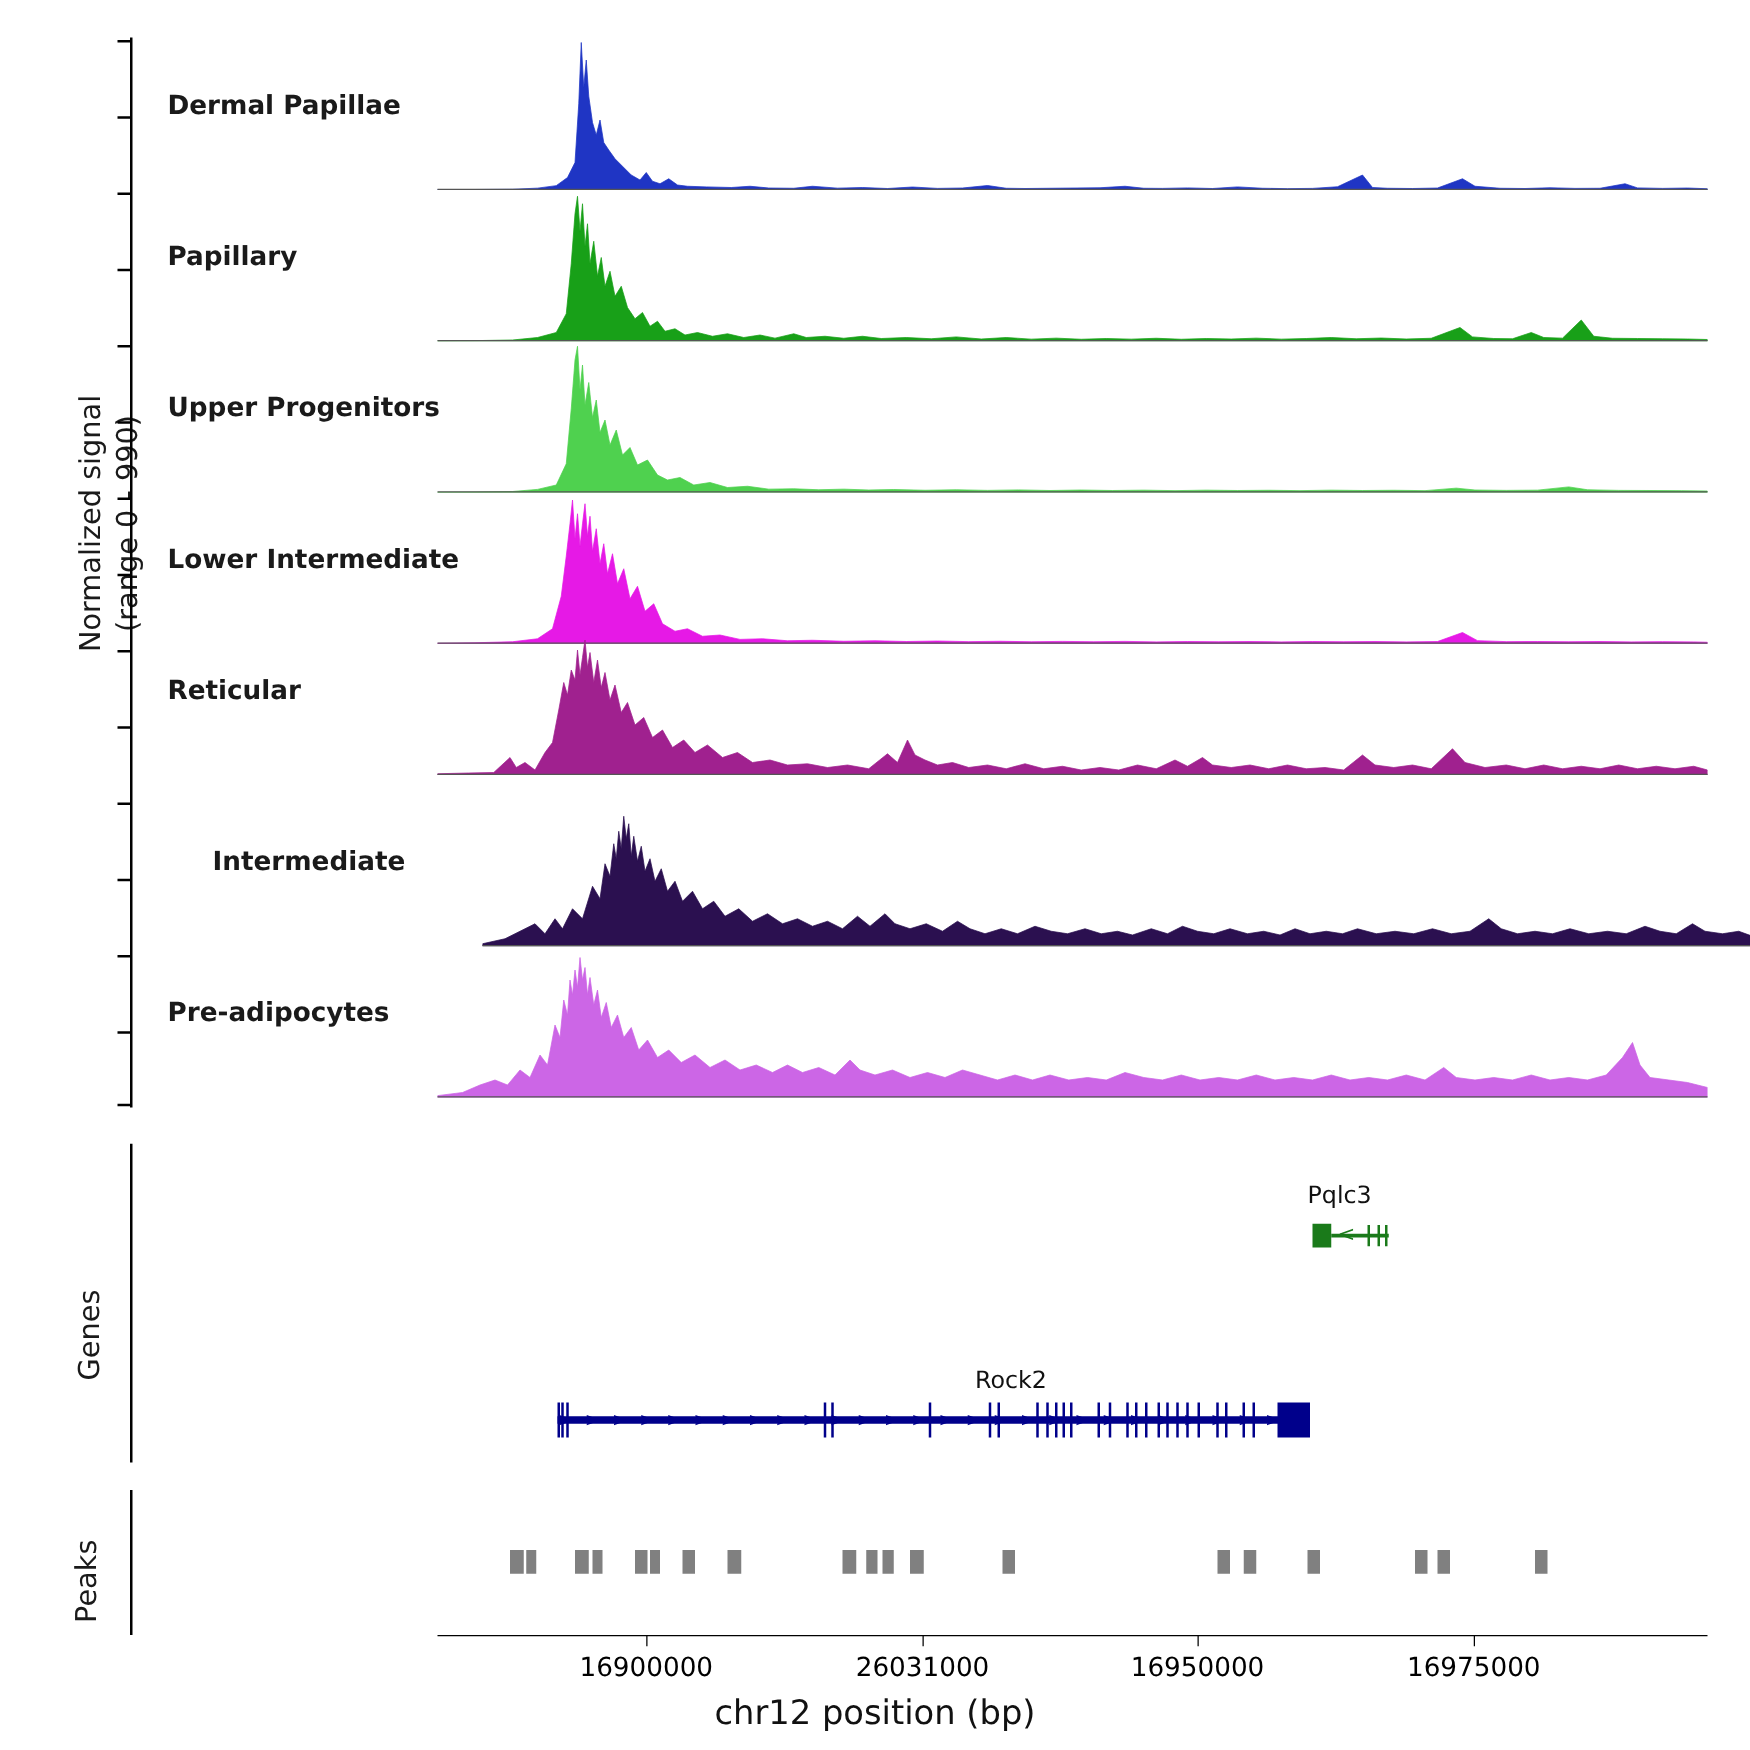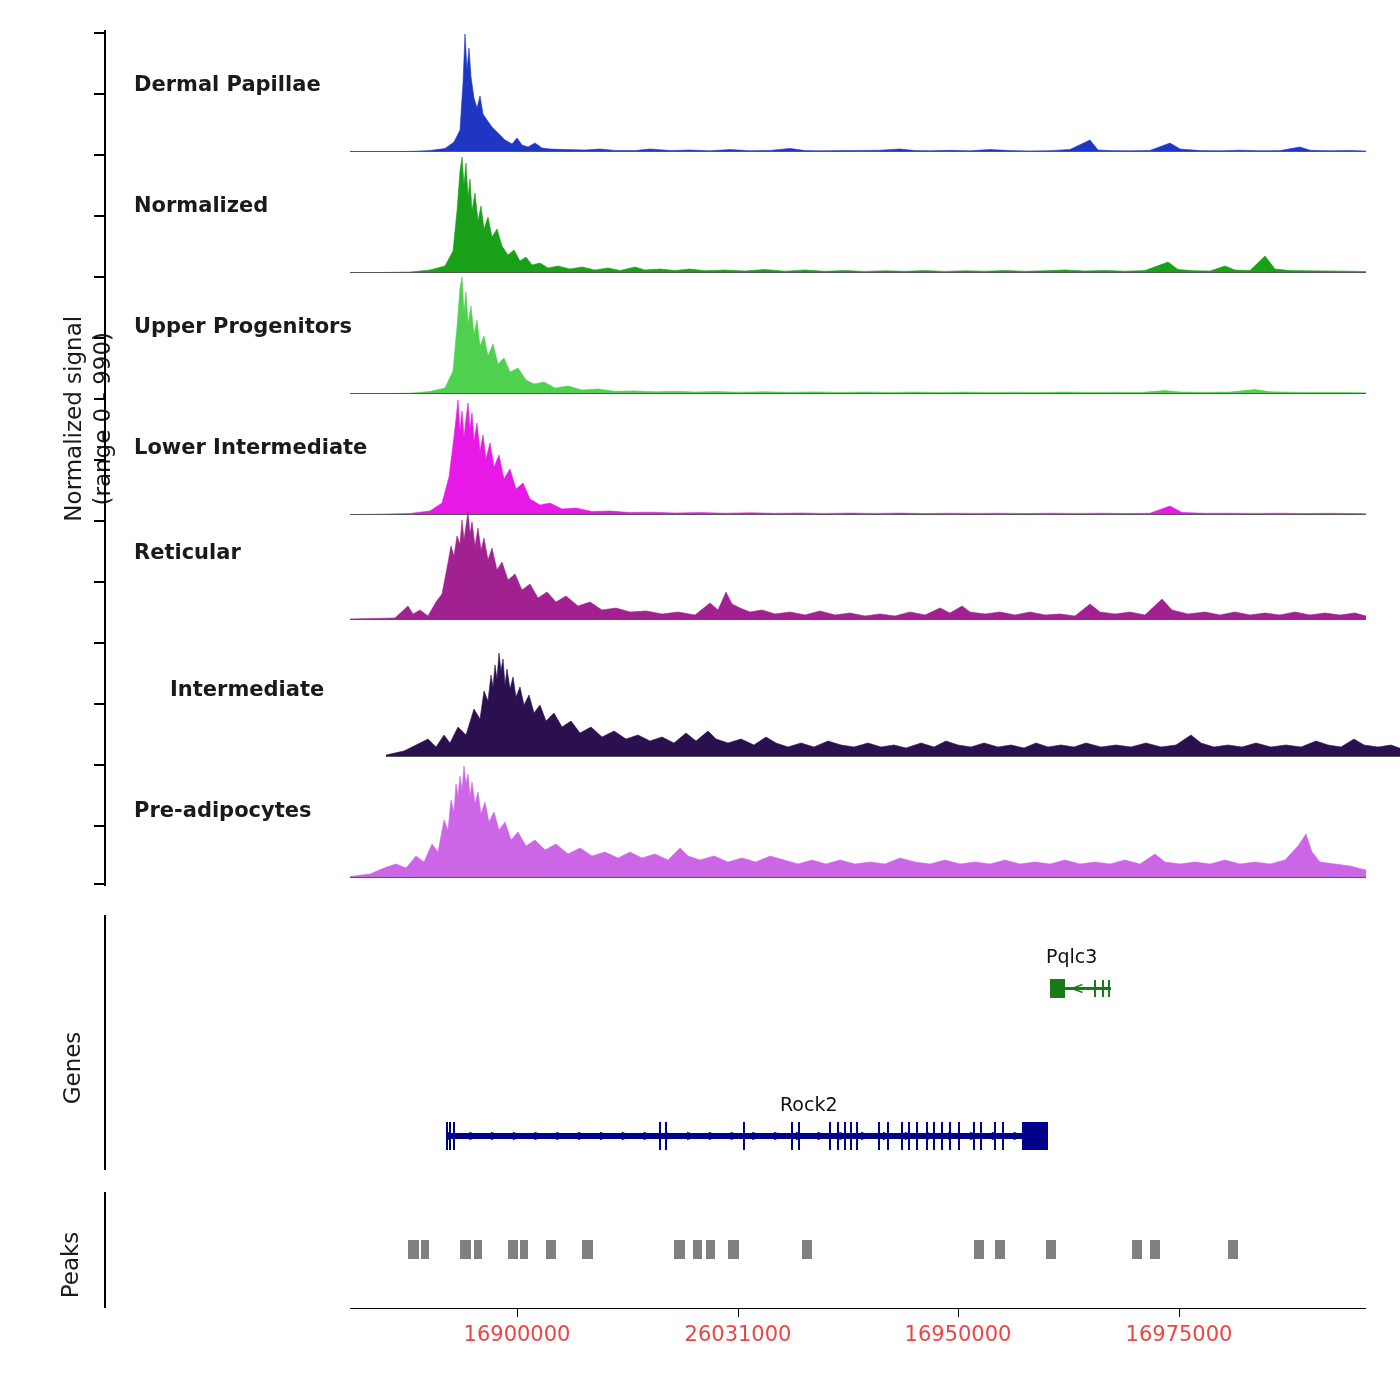--- a/index.html
+++ b/index.html
@@ -98,21 +98,21 @@
   
   .peaks-panel{position:absolute;left:104px;top:1192px;width:1262px;height:116px;}
   .peaks-spine{position:absolute;left:0;top:0;width:2px;height:116px;background:#000;}
   .peaks-area{position:absolute;left:246px;top:0;width:1016px;height:116px;}
   .peak{position:absolute;top:48px;height:19px;background:#808080;}
 
   
   .xaxis{position:absolute;left:350px;top:1308px;width:1016px;height:1px;background:#000;}
   .xtick{position:absolute;top:1308px;width:1px;height:9px;background:#000;}
   .xticklabel{
-    position:absolute;top:1322px;font-size:21px;color:#ef4444;
+    position:absolute;top:1322px;font-size:21px;color:#000000;
     transform:translateX(-50%);white-space:nowrap;
   }
   .xlabel{
     position:absolute;left:0;top:1355px;width:1400px;text-align:center;
     font-size:27px;color:#111;
   }
 </style>
 </head>
 <body>
 
@@ -148,21 +148,21 @@
       <div class="track-name">Dermal Papillae</div>
       <div class="track-plot">
         <svg class="sig" viewBox="0 0 1016 122" preserveAspectRatio="none">
           <path fill="#1f35c4" stroke="#1f35c4" stroke-width="0.6" d="M0,122 L0,121.8 L30,121.6 L60,121.4 L80,120.5 L95,118.5 L104,112 L110,100 L113,53 L115,4 L117,40 L119,18 L121,47 L124,68 L127,78 L130,66 L133,84 L137,90 L142,97 L148,103 L155,110 L162,114 L167,108 L172,115 L178,117 L185,113 L192,118 L200,119 L215,119.5 L235,120 L250,119 L265,120.4 L285,120.6 L300,119 L320,120.5 L340,120 L360,120.8 L380,119.6 L400,120.7 L420,120.4 L440,118.4 L455,120.6 L470,120.8 L490,120.6 L510,120.4 L530,120.2 L550,119 L565,120.6 L580,120.7 L600,120.3 L620,120.8 L640,119.5 L660,120.6 L680,120.9 L700,120.7 L720,119.4 L740,110 L748,120 L760,120.6 L780,120.8 L800,120.4 L820,113 L830,119 L850,120.6 L870,120.8 L890,120.2 L910,120.7 L930,120.6 L950,117 L960,120.3 L980,120.7 L1000,120.4 L1016,121 L1016,122 Z"></path>
         </svg>
         <div class="baseline"></div>
       </div>
     </div>
 
     <div class="track" style="top:121px;">
-      <div class="track-name">Normalized</div>
+      <div class="track-name">Papillary</div>
       <div class="track-plot">
         <svg class="sig" viewBox="0 0 1016 122" preserveAspectRatio="none">
           <path fill="#18a018" stroke="#18a018" stroke-width="0.6" d="M0,122 L0,121.7 L30,121.5 L60,121 L80,119 L95,115 L103,100 L107,60 L110,20 L112,6 L114,34 L116,12 L118,46 L120,28 L122,60 L125,42 L128,70 L131,55 L134,78 L138,66 L142,86 L147,78 L152,95 L158,104 L164,99 L170,110 L176,106 L182,114 L190,112 L198,117 L208,115 L220,118 L232,116 L245,119 L258,117 L270,119.5 L285,116 L295,119 L310,118 L325,119.6 L340,118 L355,119.8 L375,119 L395,120 L415,118.5 L435,120.2 L455,119 L475,120.3 L495,119.5 L515,120.4 L535,119.8 L555,120.3 L575,119.6 L595,120.4 L615,119.8 L635,120.2 L655,119.5 L675,120.3 L695,119.8 L715,119 L735,120 L755,119.4 L775,120.2 L795,119.6 L818,111 L828,118.5 L845,119.8 L860,120 L875,115 L885,119 L900,119.5 L915,105 L925,118 L940,119.6 L960,119.8 L980,120 L1000,120.2 L1016,120.6 L1016,122 Z"></path>
         </svg>
         <div class="baseline"></div>
       </div>
     </div>
 
     <div class="track" style="top:242px;padding-left:39px;">
       <div class="track-name">Upper Progenitors</div>
@@ -296,14 +296,15 @@
 
   <div class="xaxis"></div>
   <div class="xtick" style="left:517px;"></div>
   <div class="xtick" style="left:738px;"></div>
   <div class="xtick" style="left:958px;"></div>
   <div class="xtick" style="left:1179px;"></div>
   <div class="xticklabel" style="left:517px;">16900000</div>
   <div class="xticklabel" style="left:738px;">26031000</div>
   <div class="xticklabel" style="left:958px;">16950000</div>
   <div class="xticklabel" style="left:1179px;">16975000</div>
+  <div class="xlabel">chr12 position (bp)</div>
 
 </div>
 
 </body></html>

